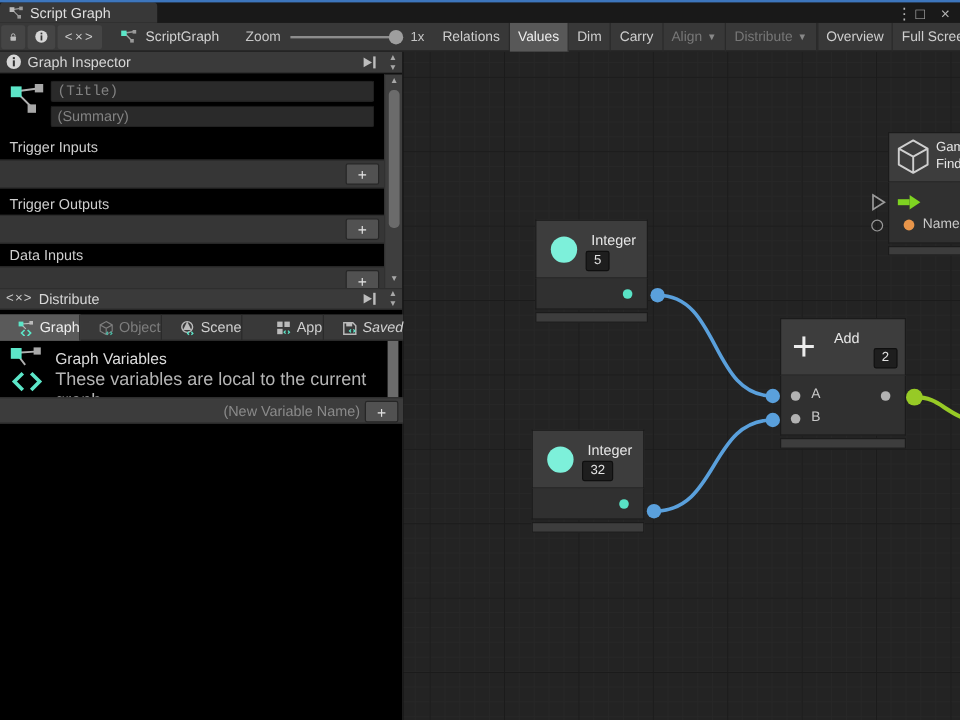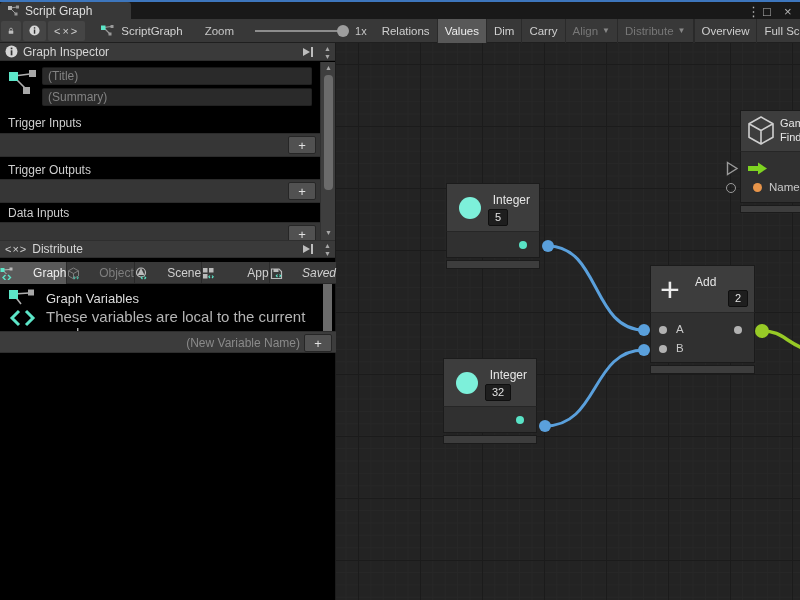--- a/index.html
+++ b/index.html
@@ -19,21 +19,21 @@
   .winctl { top:3px; color:#b4b4b4; font-size:13px; line-height:13px; z-index:31; cursor:default; }
 
   
   #toolbar { left:0; top:19px; width:800px; height:24px; background:#383838;
              border-bottom:1px solid #1f1f1f; z-index:28; display:flex; align-items:center; }
   .tbtn { height:20px; margin:0 1px; padding:0 6px; background:#454545; border-radius:2px;
           display:flex; align-items:center; justify-content:center; color:#c8c8c8; }
   #vars-toggle { width:70px; letter-spacing:2px; color:#cfcfcf; font-size:11px; }
   #breadcrumb { display:flex; align-items:center; gap:6px; margin-left:14px; color:#d2d2d2; font-size:11.5px; }
   #zoom-wrap { display:flex; align-items:center; margin-left:22px; }
-  #zoom-label { color:#c6c6c6; font-size:11.5px; margin-right:21px; }
+  #zoom-label { color:#c6c6c6; font-size:11.5px; margin-right:8px; }
   #zoom-track { width:92px; height:2px; background:#8d8d8d; position:relative; }
   #zoom-handle { position:absolute; right:-2px; top:-5px; width:12px; height:12px; border-radius:50%;
                  background:#9e9e9e; }
   #zoom-value { margin-left:8px; color:#c6c6c6; font-size:11px; }
   .tb-sep { width:1px; height:24px; background:#2a2a2a; margin:0 0 0 8px; }
   .flatbtn { height:24px; padding:0 7px; display:flex; align-items:center; gap:4px;
              color:#cfcfcf; font-size:11.5px; border-right:1px solid #2a2a2a; white-space:nowrap; }
   .flatbtn.active { background:#585858; color:#eee; }
   .flatbtn.disabled { color:#777; }
   .dd { font-size:8px; color:#888; }
@@ -58,21 +58,21 @@
   .seclabel { position:absolute; left:8px; color:#cecece; font-size:12px; }
   .listbox { position:absolute; left:0; width:320px; height:24px; background:#363636;
              border-top:1px solid #2b2b2b; border-bottom:1px solid #2b2b2b; }
   .plusbtn { position:absolute; width:28px; height:18px; background:#515151; border:1px solid #262626;
              border-radius:2px; color:#e2e2e2; font-size:13px; display:flex; align-items:center;
              justify-content:center; line-height:1; }
 
   
   #bb-tabs { position:absolute; left:0; top:219px; width:336px; height:22px; background:#393939;
              border-bottom:1px solid #2a2a2a; display:flex; }
-  .bbtab { flex:1; display:flex; align-items:center; justify-content:space-between; gap:4px;
+  .bbtab { flex:1; display:flex; align-items:center; justify-content:flex-end; gap:4px;
            border-right:1px solid #2a2a2a; color:#cfcfcf; font-size:12px; height:22px; }
   .bbtab.active { background:#5a5a5a; color:#eee; }
   .bbtab.disabled { color:#7e7e7e; }
 
   #gv-heading { position:absolute; left:46px; top:248px; color:#dcdcdc; font-size:13px; }
   #gv-desc { position:absolute; left:46px; top:265px; color:#b5b5b5; font-size:15px; }
   #newvar-row { position:absolute; left:0; top:288px; width:336px; height:22px; background:#3c3c3c;
                 border-top:1px solid #2e2e2e; border-bottom:1px solid #2e2e2e; }
   #newvar-input { position:absolute; left:4px; top:2px; width:296px; height:17px; background:transparent;
                   border:none; text-align:right; color:#cfcfcf; font-size:12px; outline:none;
@@ -218,21 +218,21 @@
       <div class="thumb" style="top:13px; height:115px;"></div>
       <div class="sarrow" style="top:167px;">▼</div>
     </div>
 
     <svg class="abs" style="left:8px; top:26px;" width="30" height="34" viewBox="0 0 30 34">
       <path d="M6 7 L22 5 M6 8 L18 20" stroke="#b0b0b0" stroke-width="1.6" fill="none"></path>
       <rect x="1" y="3" width="9" height="9" fill="#5ce6c8"></rect>
       <rect x="21" y="1" width="7" height="7" fill="#a8a8a8"></rect>
       <rect x="15" y="18" width="7" height="7" fill="#a8a8a8"></rect>
     </svg>
-    <input class="field" style="left: 42px; top: 24px; width: 270px;" placeholder="(Title)">
+    <input class="field" style="left: 42px; top: 24px; width: 270px; font-family: Liberation Mono, monospace;" placeholder="(Title)">
     <input class="field" style="left: 42px; top: 45px; width: 270px;" placeholder="(Summary)">
 
     <div class="seclabel" style="top:73px;">Trigger Inputs</div>
     <div class="listbox" style="top:90px;"></div>
     <div class="plusbtn" style="left:288px; top:93px;">+</div>
 
     <div class="seclabel" style="top:120px;">Trigger Outputs</div>
     <div class="listbox" style="top:136px;"></div>
     <div class="plusbtn" style="left:288px; top:139px;">+</div>
 

